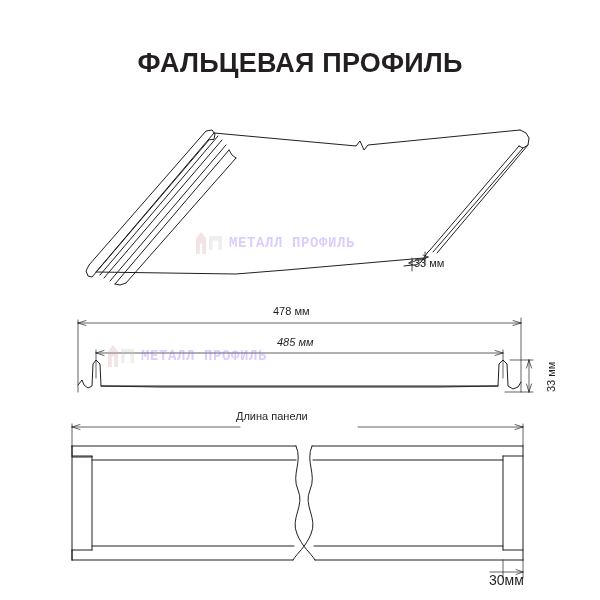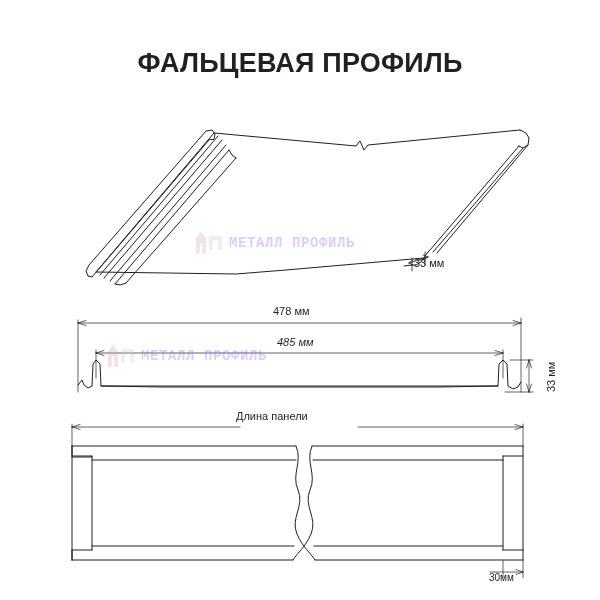--- a/index.html
+++ b/index.html
@@ -55,21 +55,21 @@
     left: 0;
     width: 600px;
     height: 600px;
   }
   .label {
     position: absolute;
     font-size: 11px;
     color: #231f20;
     white-space: nowrap;
   }
-  .label.small { font-size: 10px; }
+  .label.small { font-size: 14px; }
   .label.vert {
     transform: rotate(-90deg);
     transform-origin: left top;
   }
   .wm {
     position: absolute;
     display: flex;
     align-items: center;
     gap: 7px;
     opacity: 0.30;

